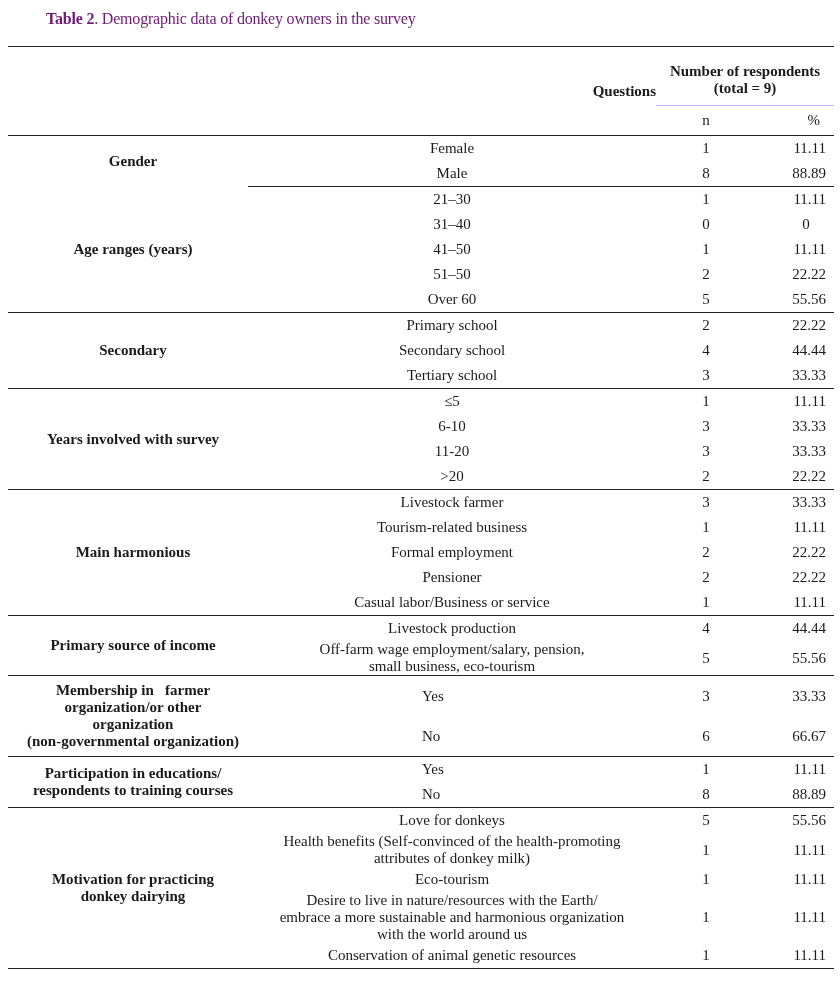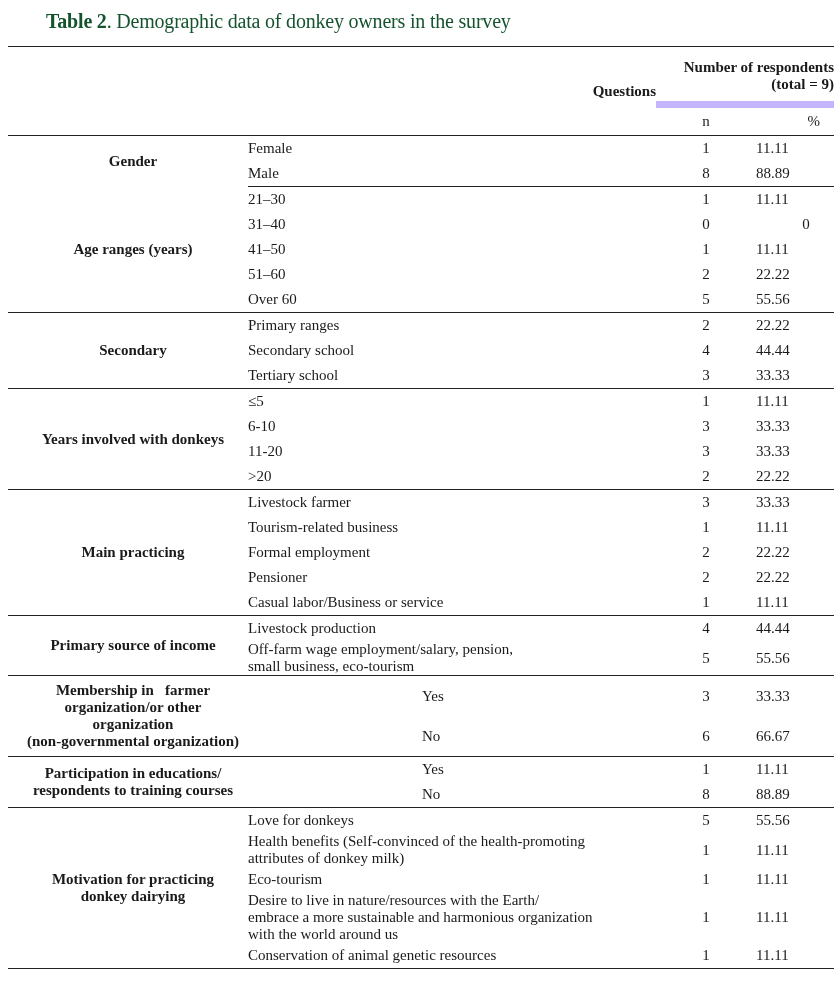--- a/index.html
+++ b/index.html
@@ -12,23 +12,23 @@
       height: 985px;
       position: relative;
       overflow: hidden;
       font-family: "Liberation Serif", "DejaVu Serif", serif;
       color: #1a1a1a;
     }
     .caption {
       position: absolute;
       left: 46px;
       top: 10px;
-      font-size: 20px;
+      font-size: 16px;
       letter-spacing: -0.2px;
-      color: #14532d;
+      color: #701a75;
     }
     .caption b { font-weight: bold; }
     .table-wrap {
       position: absolute;
       left: 8px;
       top: 46px;
       width: 826px;
     }
     table {
       border-collapse: collapse;
@@ -50,46 +50,46 @@
     }
     th.questions-h {
       text-align: right;
       font-weight: bold;
       padding-left: 10px;
       height: 88px;
       vertical-align: middle;
       border-bottom: 1.5px solid #222;
     }
     th.resp-h {
-      text-align: right;
+      text-align: center;
       font-weight: bold;
       height: 44px;
       line-height: 17px;
       vertical-align: bottom;
       padding-bottom: 8px;
-      border-bottom: 7px solid #c4b5fd;
+      border-bottom: 1px solid #c4b5fd;
     }
     th.sub-h {
       text-align: center;
       height: 26px;
       border-bottom: 1.5px solid #222;
       font-size: 15px;
     }
     td.q {
       text-align: center;
       font-weight: bold;
       padding-left: 10px;
       line-height: 17px;
     }
     td.opt {
-      text-align: left;
+      text-align: center;
       line-height: 17px;
     }
     td.n { text-align: center; }
-    td.pct { padding-right: 8px; }
+    td.pct { text-align: right; padding-right: 8px; }
     tr.row td { height: 25px; }
     tr.row.tall2 td { height: 34px; }
     tr.row.tall3 td { height: 51px; }
     tr.row.member td { height: 40px; }
     tr.group-end td {
       border-bottom: 1.5px solid #222;
     }
     td.q.motivation { vertical-align: middle; }
   </style>
 </head>
@@ -144,49 +144,49 @@
         <td class="opt">31–40</td>
         <td class="n">0</td>
         <td class="pct" style="text-align:center;padding-right:0;padding-left:22px;">0</td>
       </tr>
       <tr class="row">
         <td class="opt">41–50</td>
         <td class="n">1</td>
         <td class="pct">11.11</td>
       </tr>
       <tr class="row">
-        <td class="opt">51–60</td>
+        <td class="opt">51–50</td>
         <td class="n">2</td>
         <td class="pct">22.22</td>
       </tr>
       <tr class="row group-end">
         <td class="opt">Over 60</td>
         <td class="n">5</td>
         <td class="pct">55.56</td>
       </tr>
 
       <tr class="row">
         <td class="q" rowspan="3" style="border-bottom:1.5px solid #222;">Secondary</td>
-        <td class="opt">Primary ranges</td>
+        <td class="opt">Primary school</td>
         <td class="n">2</td>
         <td class="pct">22.22</td>
       </tr>
       <tr class="row">
         <td class="opt">Secondary school</td>
         <td class="n">4</td>
         <td class="pct">44.44</td>
       </tr>
       <tr class="row group-end">
         <td class="opt">Tertiary school</td>
         <td class="n">3</td>
         <td class="pct">33.33</td>
       </tr>
 
       <tr class="row">
-        <td class="q" rowspan="4" style="border-bottom:1.5px solid #222;">Years involved with donkeys</td>
+        <td class="q" rowspan="4" style="border-bottom:1.5px solid #222;">Years involved with survey</td>
         <td class="opt">≤5</td>
         <td class="n">1</td>
         <td class="pct">11.11</td>
       </tr>
       <tr class="row">
         <td class="opt">6-10</td>
         <td class="n">3</td>
         <td class="pct">33.33</td>
       </tr>
       <tr class="row">
@@ -194,21 +194,21 @@
         <td class="n">3</td>
         <td class="pct">33.33</td>
       </tr>
       <tr class="row group-end">
         <td class="opt">&gt;20</td>
         <td class="n">2</td>
         <td class="pct">22.22</td>
       </tr>
 
       <tr class="row">
-        <td class="q" rowspan="5" style="border-bottom:1.5px solid #222;">Main practicing</td>
+        <td class="q" rowspan="5" style="border-bottom:1.5px solid #222;">Main harmonious</td>
         <td class="opt">Livestock farmer</td>
         <td class="n">3</td>
         <td class="pct">33.33</td>
       </tr>
       <tr class="row">
         <td class="opt">Tourism-related business</td>
         <td class="n">1</td>
         <td class="pct">11.11</td>
       </tr>
       <tr class="row">

